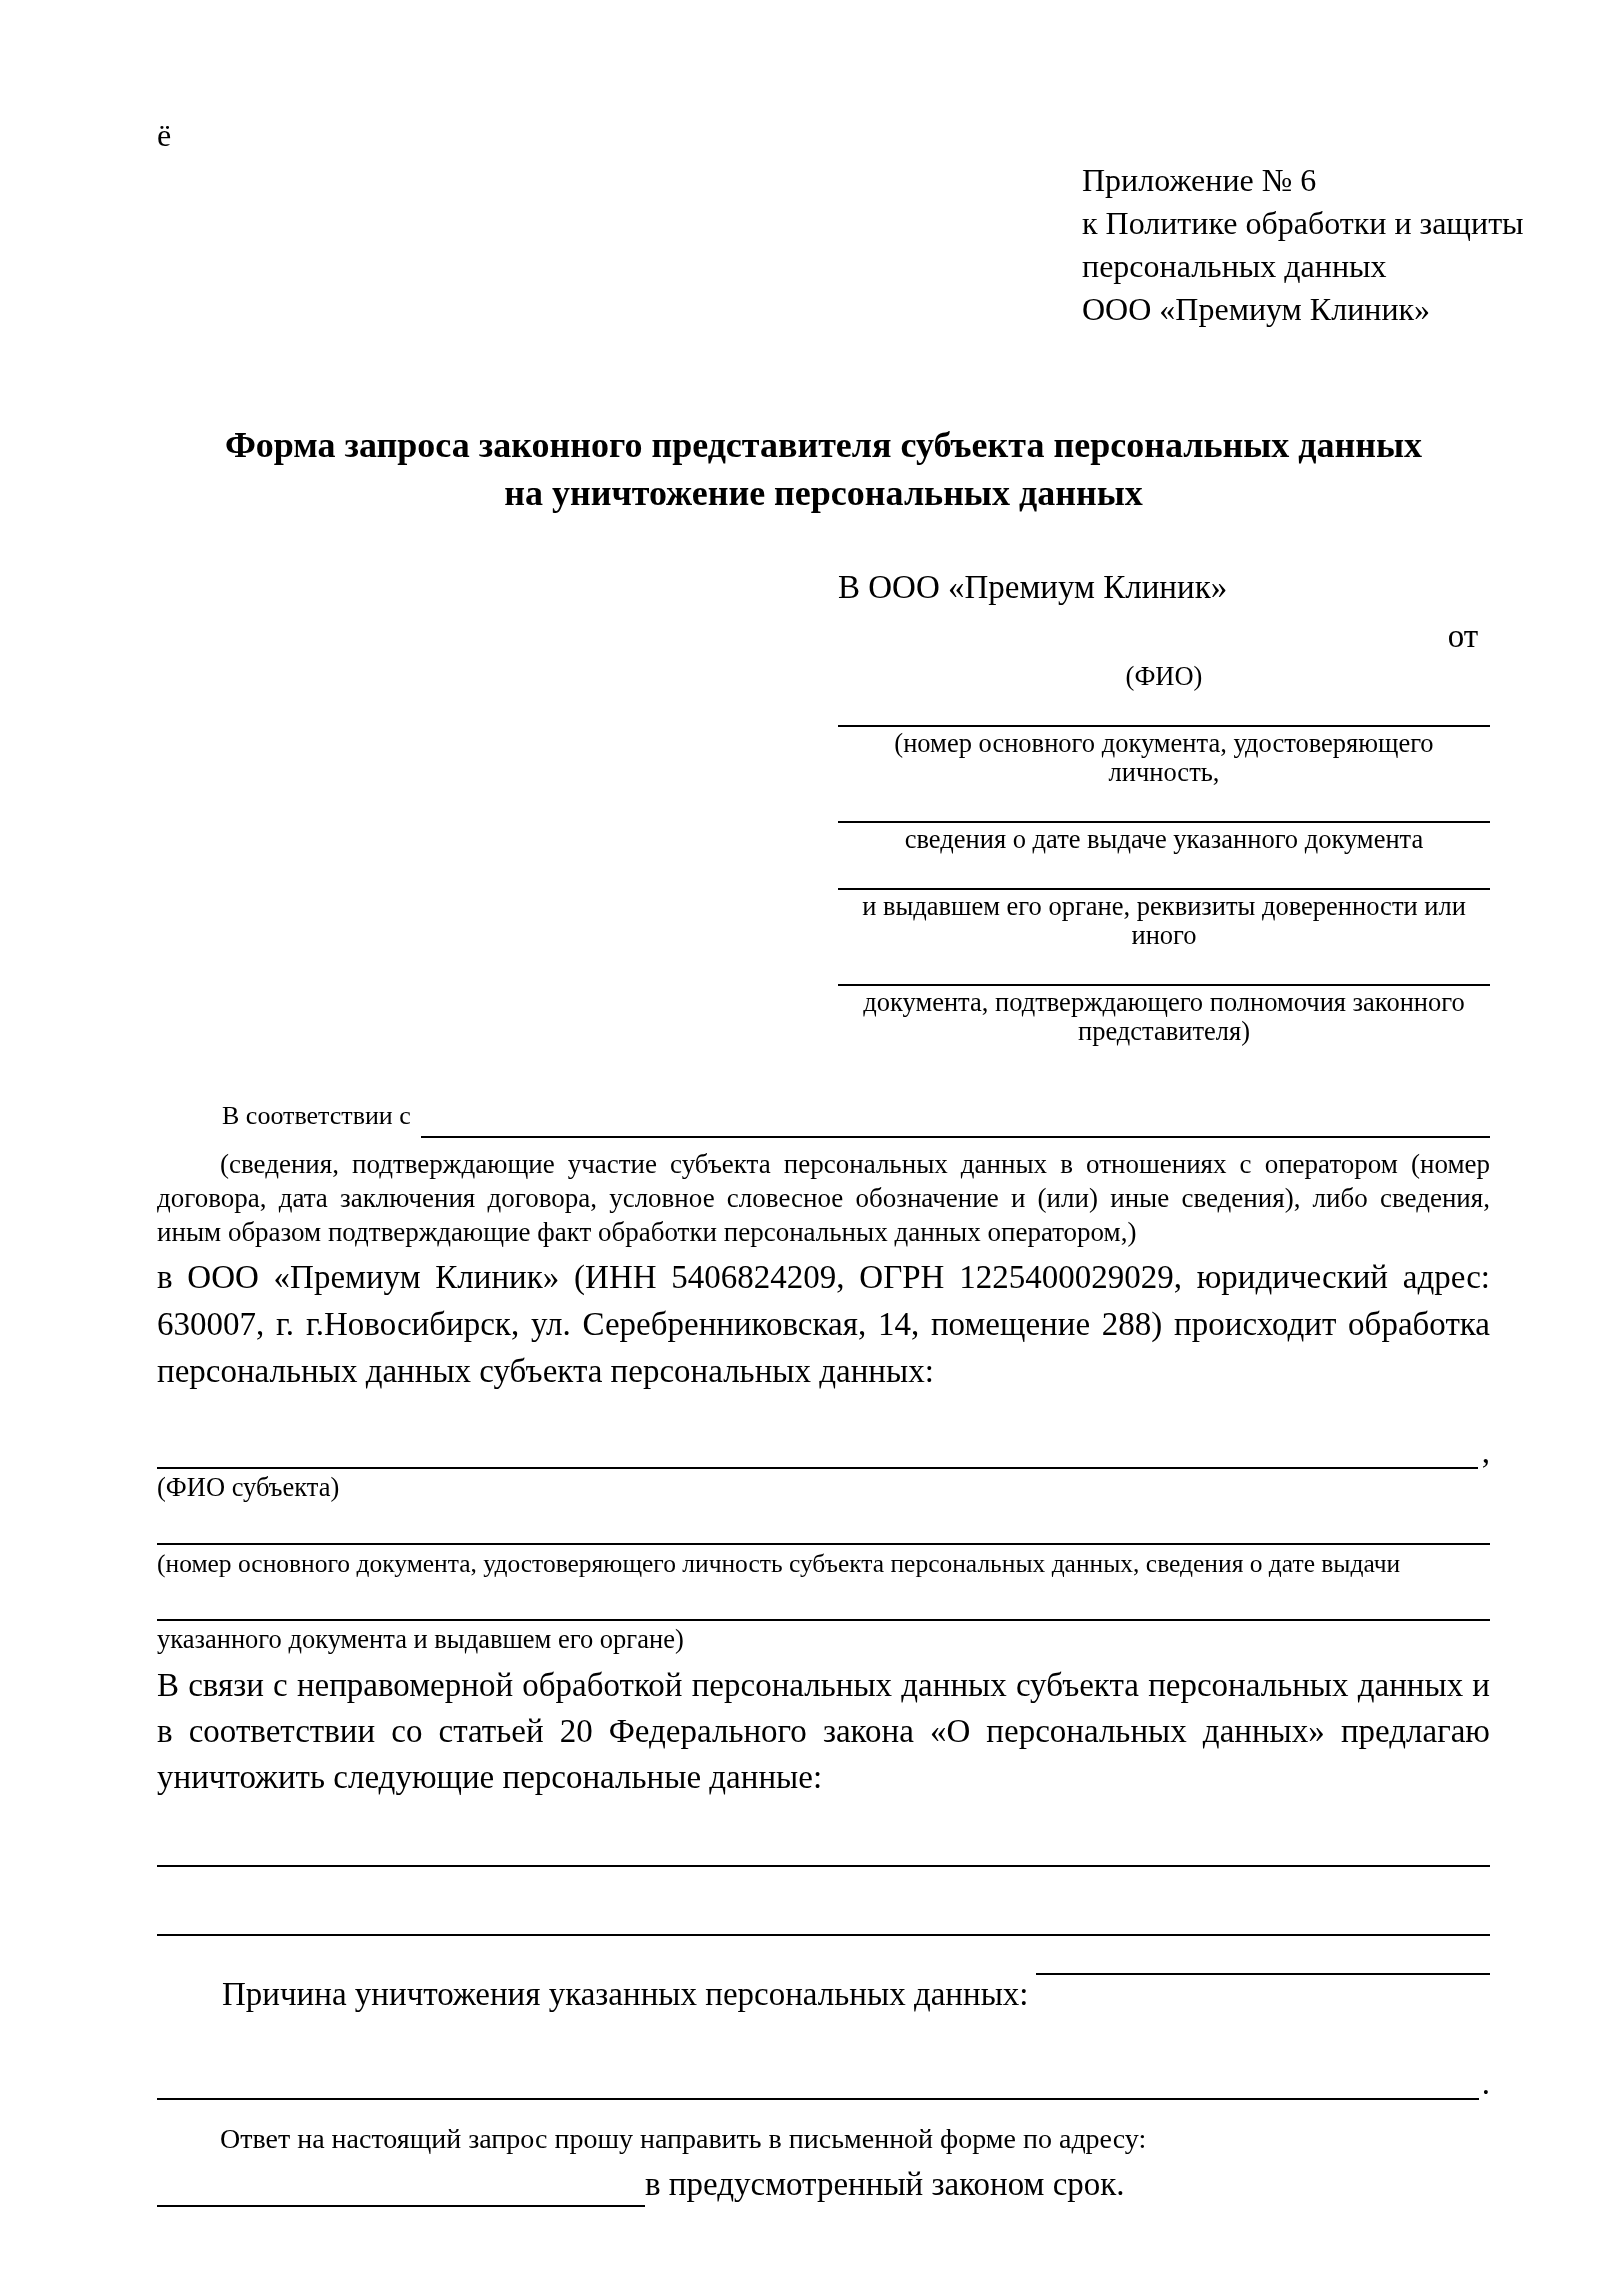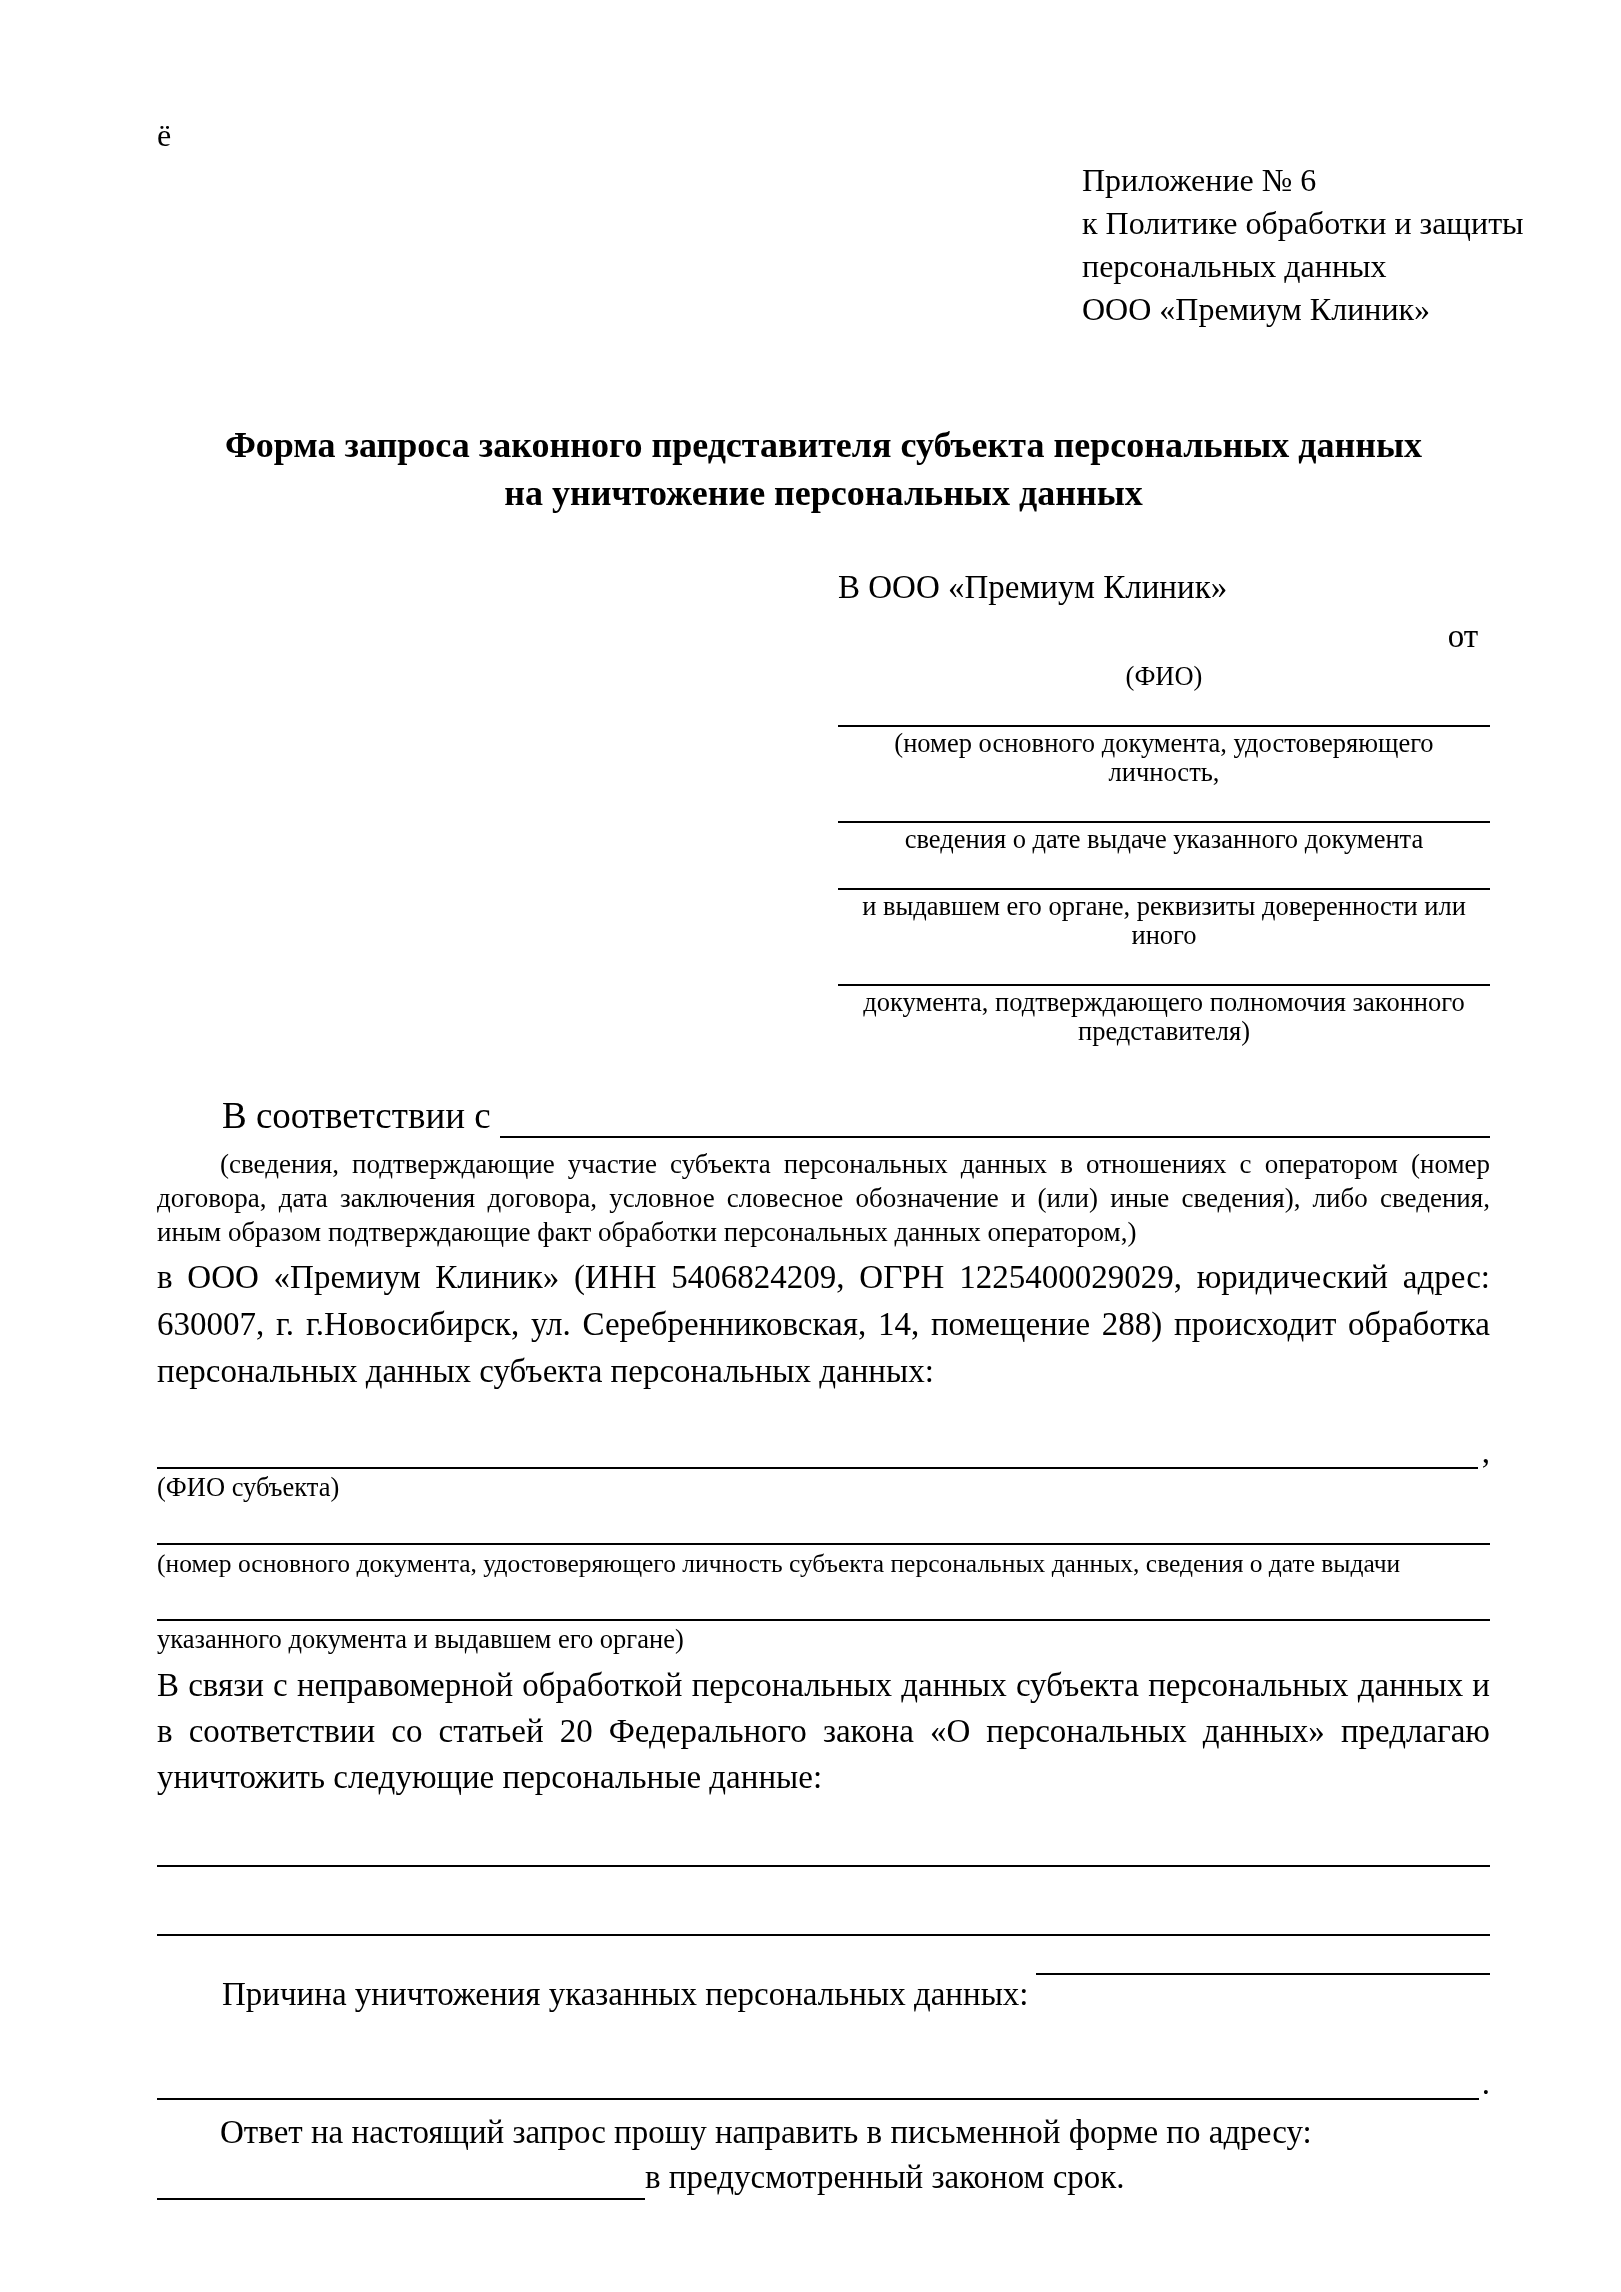--- a/index.html
+++ b/index.html
@@ -21,41 +21,41 @@
   .addr{margin-left:681px;margin-top:49px;font-size:33px;}
   .addr-to{line-height:43px;white-space:nowrap;}
   .addr-from{display:flex;align-items:flex-end;line-height:43px;margin-top:5.9px;flex-direction:column;}
   .blank{border-bottom:2px solid #000;}
   .fill{flex:1 1 auto;}
   .addr-cap{font-size:26.5px;line-height:29px;text-align:center;margin-top:2px;}
   .addr-group{margin-top:32px;}
   .rule{border-bottom:2px solid #000;height:2px;}
   .rule-b{border-bottom:2.9px solid #000;height:2px;}
 
-  .accordance{display:flex;margin-top:47px;font-size:37px;line-height:45px;}
+  .accordance{display:flex;margin-top:47px;font-size:26px;line-height:45px;}
   .spacer{width:65px;flex:0 0 auto;}
   .nowrap{white-space:nowrap;}
   .accordance .label{padding-right:9.8px;}
   .note{font-size:27px;line-height:34px;text-align:justify;text-indent:63px;margin-top:8.8px;}
   .op-par{font-size:33px;line-height:47px;text-align:justify;margin-top:5.9px;}
 
   .comma-row{display:flex;align-items:flex-end;margin-top:41px;font-size:33px;line-height:33px;}
   .comma-row .tail{flex:0 0 auto;padding-left:3.9px;}
   .center-cap{font-size:26.5px;line-height:29px;text-align:left;margin-top:3.9px;}
   .center-cap.sm{font-size:25.5px;}
   .mid-rule{margin-top:39px;}
   .destroy-par{font-size:33px;line-height:46px;text-align:justify;margin-top:7.8px;}
   .gap-rule-1{margin-top:63px;}
   .gap-rule-2{margin-top:65px;}
 
   .reason-row{display:flex;align-items:flex-start;margin-top:37px;font-size:33px;line-height:43px;}
   .reason-row .label{padding-right:7.8px;}
   .dot-row{display:flex;align-items:flex-end;margin-top:51px;font-size:33px;line-height:33px;}
   .dot-row .tail{flex:0 0 auto;padding-left:2.9px;}
-  .reply-par{font-size:33px;line-height:46px;text-align:justify;text-indent:63px;margin-top:9px;}
+  .reply-par{font-size:28px;line-height:46px;text-align:justify;text-indent:63px;margin-top:16px;}
   .reply-tail-row{display:flex;align-items:flex-end;font-size:33px;line-height:45px;}
   .reply-blank{width:488px;flex:0 0 auto;border-bottom:2px solid #000;}
 </style>
 </head>
 <body>
 
 <div class="page">
 
   <div class="stray">ё</div>
 

